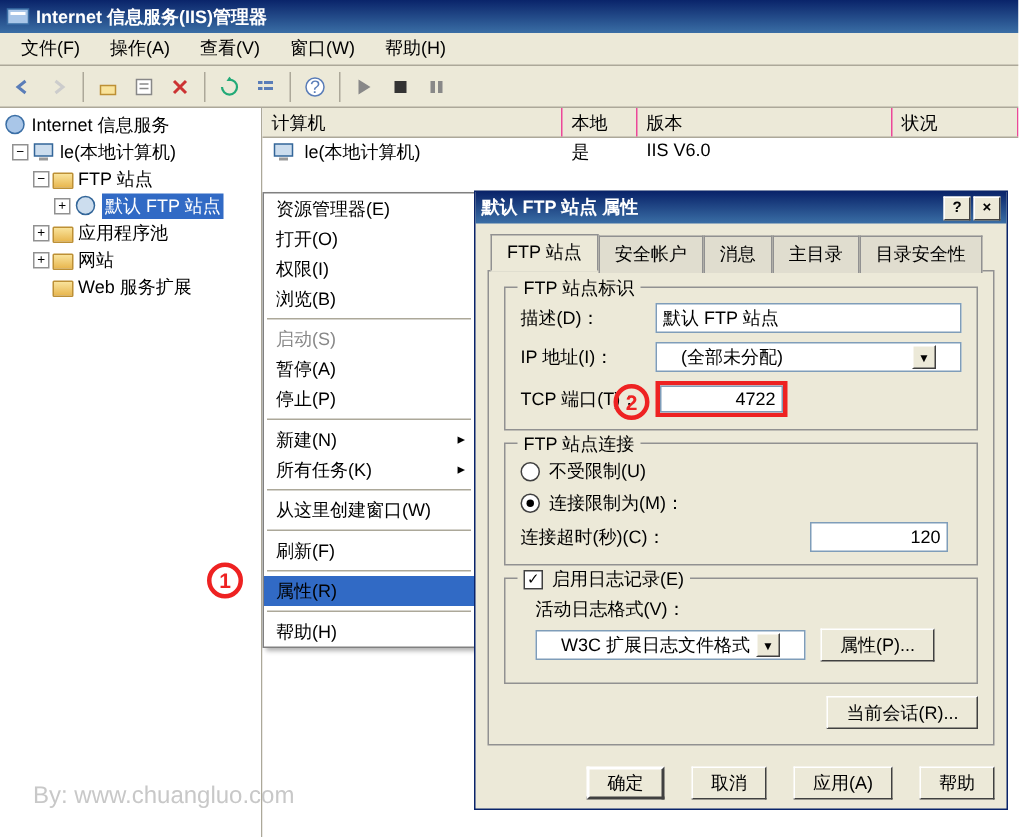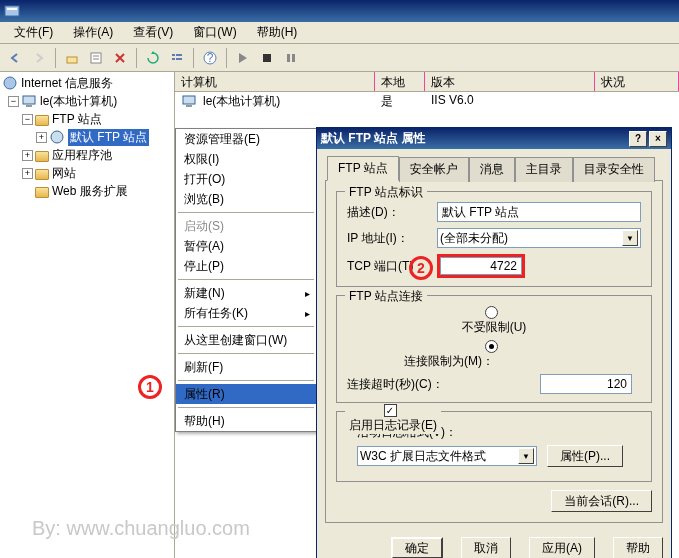--- a/index.html
+++ b/index.html
@@ -58,55 +58,56 @@
 .tab:not(.active) { top: 2px; background: #e0ddcf; }
 
 .tab-panel { margin: 0 8px 8px 8px; border: 1px solid #919191; background: #ece9d8; padding: 10px; }
 
 .groupbox { border: 1px solid #919191; padding: 10px 10px 8px 10px; margin-bottom: 8px; position: relative; }
 .groupbox-title { position: absolute; top: -8px; left: 8px; background: #ece9d8; padding: 0 4px; }
 
 .form-row { display: flex; align-items: center; margin-bottom: 6px; }
 .form-label { width: 90px; }
 .form-input { flex: 1; height: 20px; border: 1px solid #7f9db9; background: #fff; padding: 0 4px; font-size: 12px; }
-.form-select { flex: 1; height: 20px; border: 1px solid #7f9db9; background: #fff; padding: 0 2px; display: flex; align-items: center; justify-content: space-between; }
+.form-select { flex: 1; height: 20px; border: 1px solid #7f9db9; background: #fff; padding: 0 16px; display: flex; align-items: center; justify-content: space-between; }
 .sel-btn { width: 16px; height: 16px; background: #ece9d8; border: 1px solid #404040; border-top-color: #fff; border-left-color: #fff; display: flex; align-items: center; justify-content: center; font-size: 8px; }
 
 .port-highlight { border: 3px solid #e22; padding: 0; }
 .port-highlight input { border: 1px solid #7f9db9; height: 18px; width: 82px; padding: 0 4px; text-align: right; }
 
 .num-input { width: 92px; text-align: right; border: 1px solid #7f9db9; background: #fff; height: 20px; padding: 0 4px; }
 
-.radio-row, .check-row { display: flex; align-items: center; margin-bottom: 4px; flex-direction: column; }
+.radio-row, .check-row { display: flex; align-items: center; margin-bottom: 4px; }
 .radio, .checkbox { width: 13px; height: 13px; margin-right: 6px; border: 1px solid #404040; background: #fff; display: inline-flex; align-items: center; justify-content: center; }
 .radio { border-radius: 50%; }
 .radio.checked::after { content: ""; width: 5px; height: 5px; background: #000; border-radius: 50%; }
 .checkbox.checked::after { content: "✓"; font-size: 10px; line-height: 1; }
 
 .btn { height: 22px; padding: 0 12px; background: #ece9d8; border: 1px solid #404040; border-top-color: #fff; border-left-color: #fff; cursor: default; display: inline-flex; align-items: center; }
 
 .dlg-buttons { display: flex; justify-content: flex-end; gap: 18px; padding: 6px 8px; }
 
 
 .marker { position: absolute; width: 24px; height: 24px; border: 3px solid #e22; border-radius: 50%; color: #e22; font-weight: bold; font-size: 14px; display: flex; align-items: center; justify-content: center; z-index: 30; background: transparent; }
 
-.watermark { position: absolute; left: 32px; bottom: 18px; color: #c8c8c8; font-size: 20px; font-family: Arial; z-index: 1; }
+.watermark { position: absolute; left: 22px; bottom: 18px; color: #c8c8c8; font-size: 16px; font-family: Arial; z-index: 1; }
 
 svg { display: block; }
 </style>
 </head>
 <body>
 
 <div class="titlebar">
   <span class="icon">
     <svg width="16" height="16">
         <rect x="1" y="3" width="14" height="10" fill="#a9c6e8" stroke="#3a6ea5"></rect>
         <rect x="3" y="5" width="10" height="2" fill="#fff"></rect>
       </svg>
   </span>
+  <span class="title">Internet 信息服务(IIS)管理器</span>
 </div>
 
 <div class="menubar">
   <span class="menuitem">文件(F)</span>
   <span class="menuitem">操作(A)</span>
   <span class="menuitem">查看(V)</span>
   <span class="menuitem">窗口(W)</span>
   <span class="menuitem">帮助(H)</span>
 </div>
 
@@ -257,22 +258,22 @@
       </div>
       <div class="col" style="width:50px">是</div>
       <div class="col" style="width:170px">IIS V6.0</div>
       <div class="col" style="flex:1"></div>
     </div>
   </div>
 </div>
 
 <div class="ctxmenu">
   <div class="ctxitem">资源管理器(E)</div>
+  <div class="ctxitem">打开(O)</div>
   <div class="ctxitem">权限(I)</div>
-  <div class="ctxitem">打开(O)</div>
   <div class="ctxitem">浏览(B)</div>
   <div class="ctxsep"></div>
   <div class="ctxitem" style="color:#888">启动(S)</div>
   <div class="ctxitem">暂停(A)</div>
   <div class="ctxitem">停止(P)</div>
   <div class="ctxsep"></div>
   <div class="ctxitem ctxarrow">新建(N)</div>
   <div class="ctxitem ctxarrow">所有任务(K)</div>
   <div class="ctxsep"></div>
   <div class="ctxitem">从这里创建窗口(W)</div>

